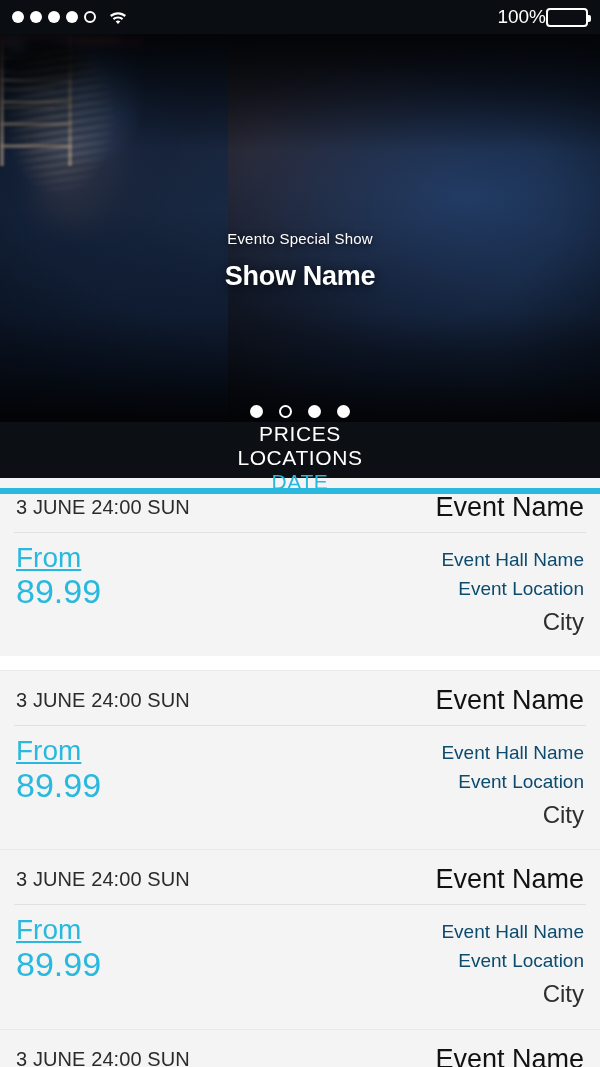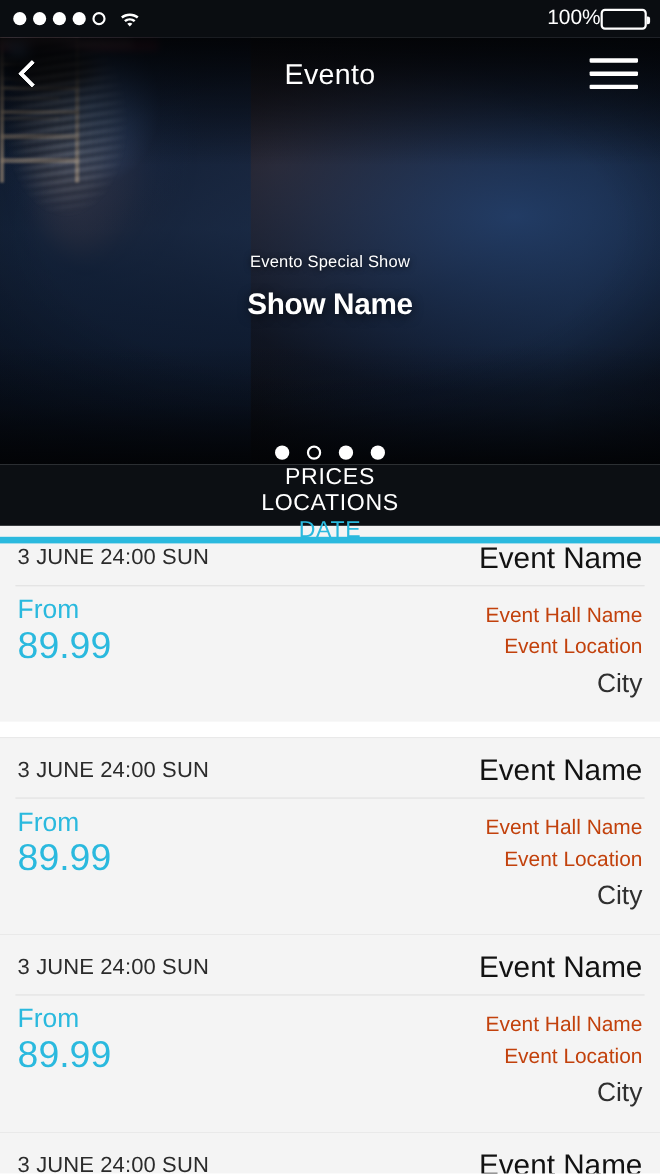--- a/index.html
+++ b/index.html
@@ -141,24 +141,24 @@
   .card{ background:#f4f4f4; padding:0 14px; }
   .card + .card{ border-top:1px solid #e9e9e9; }
   .card.gap-after{ margin-bottom:14px; }
   .card-top{ display:flex; align-items:center; justify-content:space-between;
     padding:14px 2px 9px 2px; border-bottom:1px solid #e0e0e0; }
   .c-date{ font-size:20px; color:#2b2b2b; letter-spacing:.1px; }
   .c-name{ font-size:27px; color:#121212; }
   .card-body{ display:flex; align-items:flex-start; justify-content:space-between;
     padding:9px 2px 16px 2px; }
   .price-col{ display:flex; flex-direction:column; }
-  .p-from{ color:#2ab9de; font-size:24px; line-height:1.12; }
+  .p-from{ color:#2ab9de; font-size:28px; line-height:1.12;text-decoration:underline; }
   .p-amt{ color:#2ab9de; font-size:34px; line-height:1.08; }
   .venue-col{ text-align:right; padding-top:4px; }
-  .v-hall, .v-loc{ color:#c2410c; font-size:19px; line-height:1.52; }
+  .v-hall, .v-loc{ color:#0c4a6e; font-size:19px; line-height:1.52; }
   .v-city{ color:#2f2f2f; font-size:24px; line-height:1.52; }
 </style>
 </head>
 <body>
 
 <div id="app">
 
   <div class="statusbar">
     <div class="sb-left">
       <div class="dots">
@@ -197,31 +197,20 @@
       <div class="layer camera"></div>
       <div class="layer camera2"></div>
       <div class="layer stripes"></div>
       <div class="layer speck1"></div>
       <div class="layer speck2"></div>
       <div class="layer vignette"></div>
       <div class="layer topshade"></div>
       <div class="layer botshade"></div>
     </div>
 
-    <div class="navbar">
-      <div class="nav-back">
-        <span class="chev"></span>
-      </div>
-      <div class="nav-title">Evento</div>
-      <div class="nav-menu">
-        <span></span>
-          <span></span>
-          <span></span>
-      </div>
-    </div>
 
     <div class="hero-text">
       <div class="hero-sub">Evento Special Show</div>
       <div class="hero-title">Show Name</div>
     </div>
 
     <div class="pager">
       <span class="pdot"></span>
       <span class="pdot hollow"></span>
       <span class="pdot"></span>

